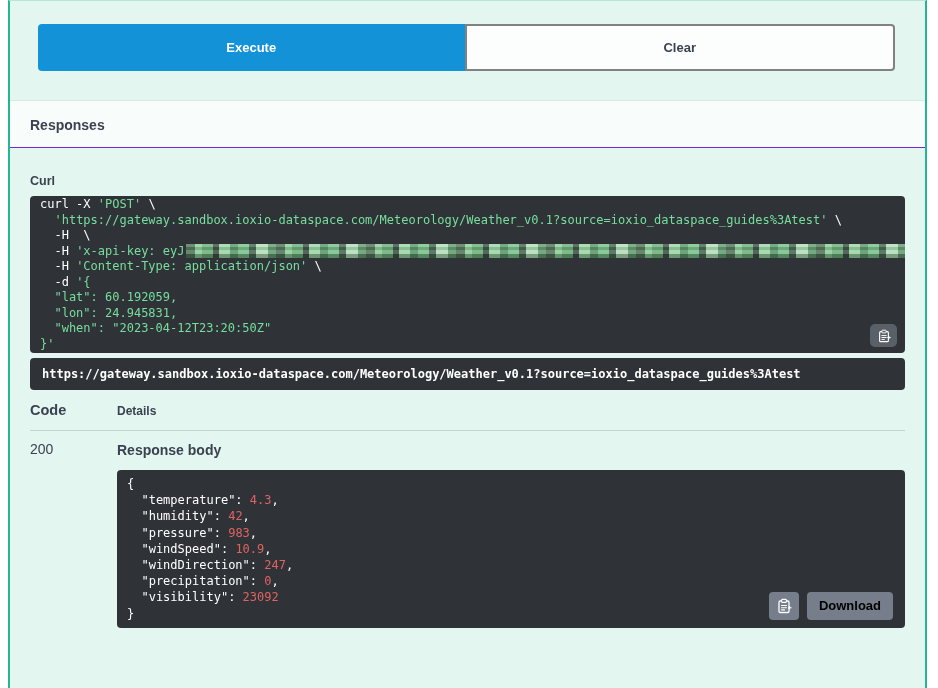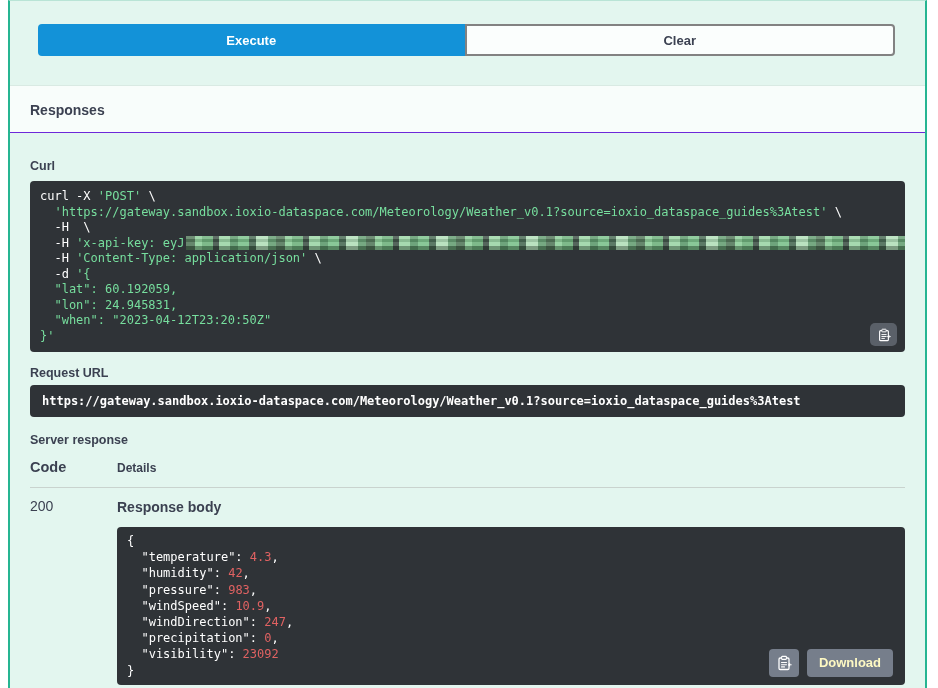--- a/index.html
+++ b/index.html
@@ -10,41 +10,41 @@
   }
   .opblock {
     position:absolute; left:8px; top:0; width:919px; height:688px;
     background:#e3f6ef;
     border-left:2px solid #26b592; border-right:2px solid #26b592;
     border-top:1px solid #b9e4d6;
     overflow:hidden;
   }
   
   .execute-row { display:flex; padding:23px 30px 0 28px; }
-  .btn { height:32px; flex:1; font-family:"Liberation Sans", sans-serif;
+  .btn { height:47px; flex:1; font-family:"Liberation Sans", sans-serif;
          font-size:13px; font-weight:bold; cursor:pointer; }
   .btn-execute {
     background:#1392d8; color:#fff; border:none; border-radius:4px 0 0 4px;
   }
   .btn-clear {
     background:#fbfefd; color:#3b4151; border:2px solid #828282;
     border-radius:0 4px 4px 0;
   }
   
   .responses-header {
     margin-top:29px; height:48px; line-height:48px;
     background:#f8fdfb; border-top:1px solid #d9eae3; border-bottom:1px solid #6d28d9;
     padding-left:20px; font-size:14px; font-weight:bold; color:#3b4151;
   }
   .responses-inner { padding:26px 20px 0 20px;border-radius:18px; }
   .section-label { font-size:12.5px; font-weight:bold; color:#3b4151; }
   
   .code-block {
     position:relative; background:#2f3337; border-radius:4px;
-    padding:8px 10px; margin-top:8px;
+    padding:1px 10px; margin-top:8px;
     font-family:"DejaVu Sans Mono", monospace; font-size:12px;
     overflow:hidden;
   }
   .code-line { display:flex; line-height:15.5px; min-height:15.5px; }
   .code-line span { white-space:pre; }
   .tok-w { color:#ffffff; }
   .tok-s { color:#77df9e; }
   .tok-n { color:#e06262; }
   .tok-blur {
     flex:1; height:14px; align-self:center; margin-left:1px; margin-right:-10px;
@@ -80,21 +80,21 @@
   .response-block .code-line { line-height:16.2px; min-height:16.2px; }
   .response-actions {
     position:absolute; right:12px; bottom:8px; display:flex; gap:8px;
   }
   .copy-btn-large {
     width:30px; height:28px; background:#767e8b; border:none; border-radius:4px;
     cursor:pointer; display:flex; align-items:center; justify-content:center; padding:0;
   }
   .download-btn {
     height:28px; padding:0 12px; background:#767e8b; border:none; border-radius:4px;
-    color:#fef9c3; font-family:"Liberation Sans", sans-serif; font-size:13px;
+    color:#000000; font-family:"Liberation Sans", sans-serif; font-size:13px;
     font-weight:bold; cursor:pointer;
   }
 </style>
 </head>
 <body>
 
 <div class="page">
   <div class="opblock">
 
     <div class="execute-row">
@@ -157,24 +157,22 @@
             <svg width="14" height="14" viewBox="0 0 16 16" fill="none">
               <rect x="3" y="3" width="10" height="11.5" rx="1.2" stroke="#fff" stroke-width="1.3"></rect>
               <rect x="5.6" y="1.4" width="4.8" height="3" rx="0.6" fill="#5a6068" stroke="#fff" stroke-width="1.1"></rect>
               <path d="M5.5 7.5h5M5.5 9.7h5M5.5 11.9h3" stroke="#fff" stroke-width="1.1" stroke-linecap="round"></path>
               <path d="M15.2 9.8l-2.6 0m0 0 1.1-1.1m-1.1 1.1 1.1 1.1" stroke="#fff" stroke-width="1.1" stroke-linecap="round"></path>
             </svg>
           </span>
         </button>
       </div>
 
-      <div class="section-label mt14">Request URL</div>
       <div class="url-block">https://gateway.sandbox.ioxio-dataspace.com/Meteorology/Weather_v0.1?source=ioxio_dataspace_guides%3Atest</div>
 
-      <div class="section-label mt16">Server response</div>
 
       <div class="resp-table-head">
         <div class="code-col-header">Code</div>
         <div class="details-col-header">Details</div>
       </div>
 
       <div class="resp-table-row">
         <div class="status-code">200</div>
         <div>
           <div class="response-body-label">Response body</div>

